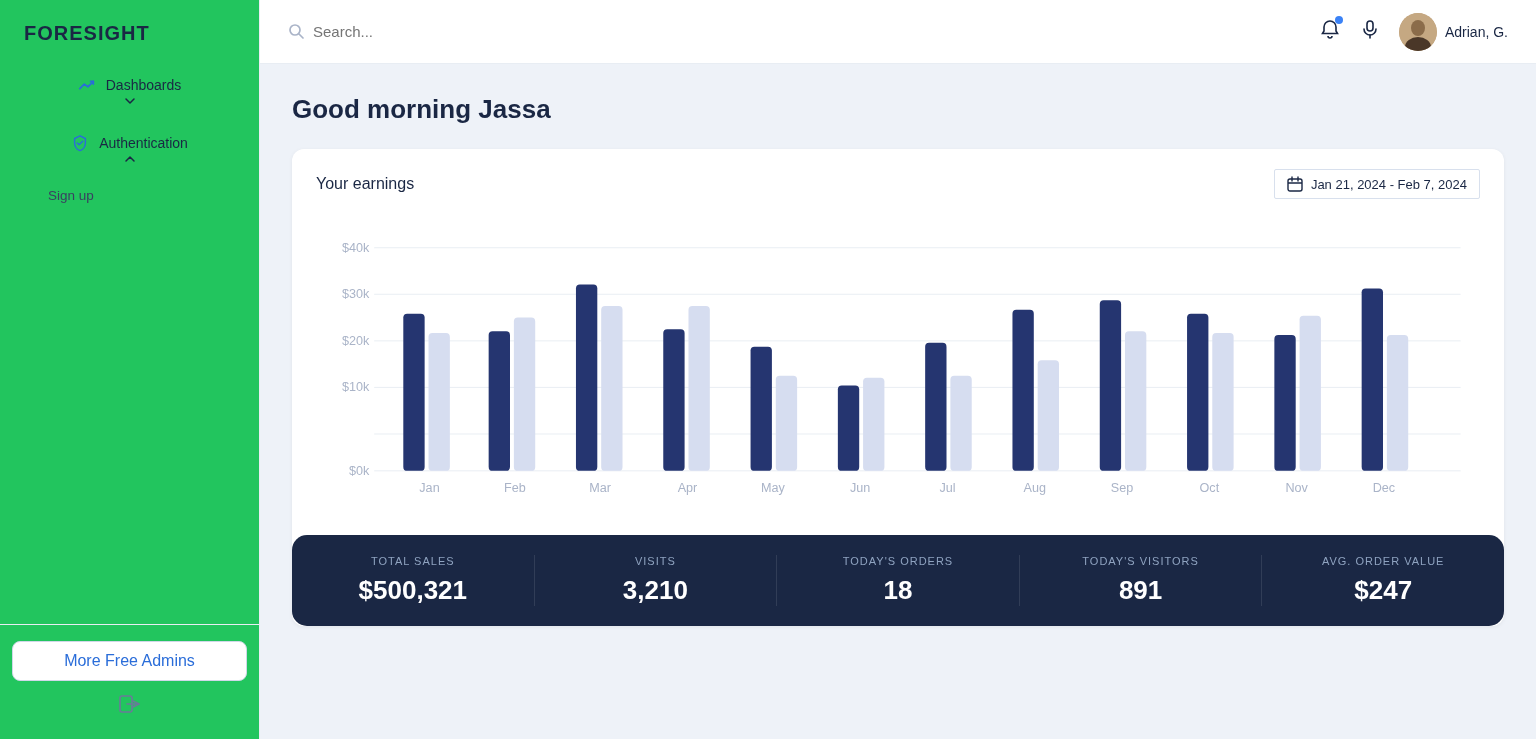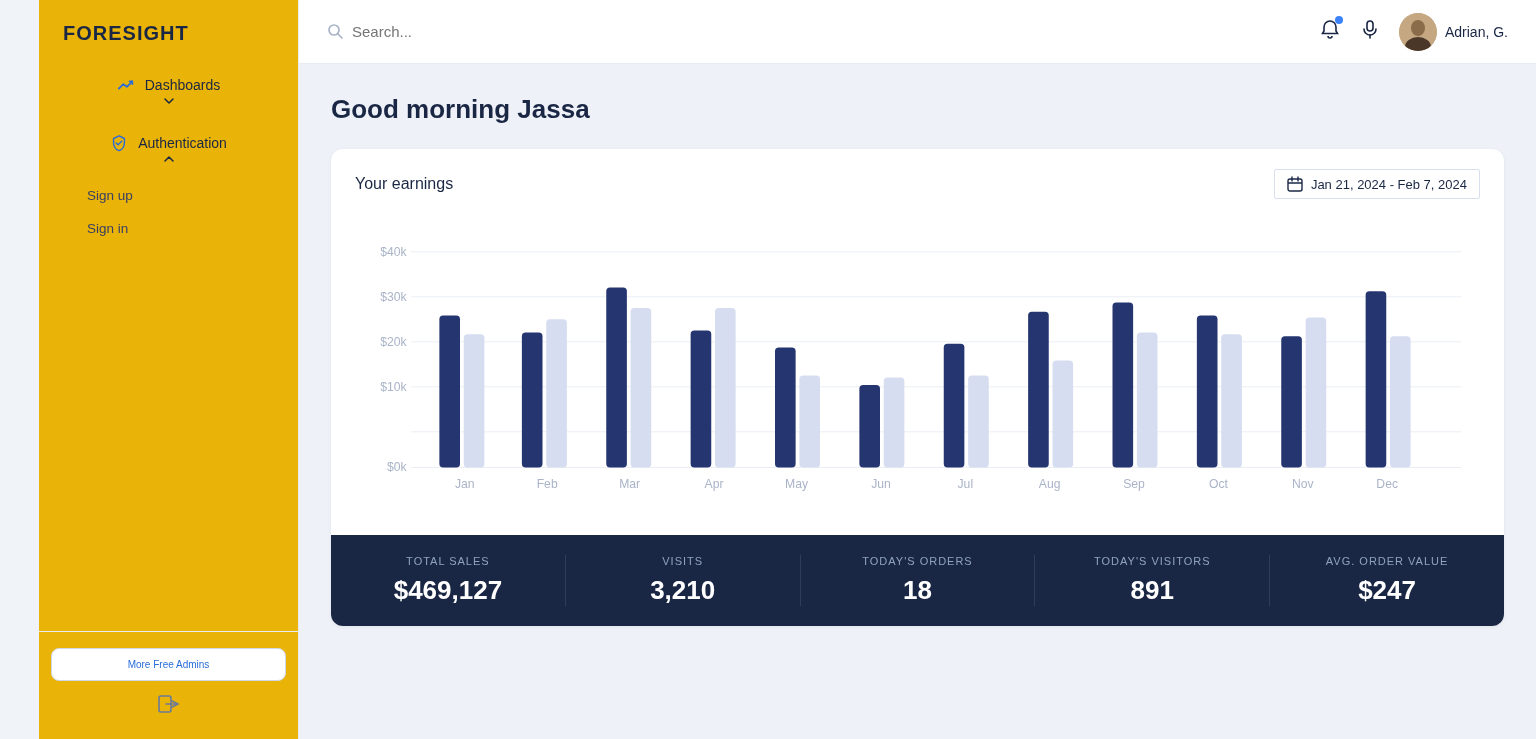--- a/index.html
+++ b/index.html
@@ -2,27 +2,26 @@
 <html><head>
   <meta charset="utf-8">
   <style>
     * { box-sizing: border-box; margin: 0; padding: 0; }
     body { font-family: -apple-system, BlinkMacSystemFont, 'Segoe UI', sans-serif; background: #f0f4f8; display: flex; height: 739px; overflow: hidden; }
 
     
     .sidebar {
       width: 260px;
       min-width: 260px;
-      background: #eab308;
+      background: #22c55e;
       height: 100%;
       display: flex;
       flex-direction: column;
       border-right: 1px solid #e8edf3;
       position: relative;
-      margin-left: 39px;
     }
     .sidebar-logo {
       padding: 22px 24px 18px;
       font-size: 20px;
       font-weight: 800;
       color: #1a2744;
       letter-spacing: 1px;
     }
     .sidebar-nav {
       flex: 1;
@@ -59,21 +58,21 @@
       flex-direction: column;
       align-items: center;
       gap: 10px;
     }
     .more-admins-btn {
       background: #fff;
       border: 1px solid #d0d8e8;
       border-radius: 8px;
       padding: 10px 20px;
       color: #2a6dd9;
-      font-size: 10px;
+      font-size: 16px;
       font-weight: 500;
       cursor: pointer;
       width: 100%;
       text-align: center;
     }
     .logout-icon-wrap {
       color: #6b7a99;
       font-size: 22px;
       cursor: pointer;
     }
@@ -200,20 +199,21 @@
       position: relative;
     }
 
     
     .stats-bar {
       background: #1a2744;
       display: flex;
       justify-content: space-around;
       padding: 20px 0;
       margin-top: 4px;
+      border-radius: 15px;
     }
     .stat-item {
       text-align: center;
       flex: 1;
     }
     .stat-item + .stat-item {
       border-left: 1px solid rgba(255,255,255,0.1);
     }
     .stat-label {
       font-size: 11px;
@@ -263,23 +263,20 @@
         </svg>
         <span>Authentication</span>
       </div>
       <svg width="14" height="14" viewBox="0 0 14 14">
         <polyline points="3,9 7,5 11,9" stroke="#1a2744" stroke-width="1.5" fill="none" stroke-linecap="round" stroke-linejoin="round"></polyline>
       </svg>
     </div>
 
     <div class="nav-sub-item">
       <span>Sign up</span>
-    </div>
-    <div class="nav-sub-item">
-      <span>Sign in</span>
     </div>
   </nav>
 
   <div class="sidebar-bottom">
     <button class="more-admins-btn">More Free Admins</button>
     <div class="logout-icon-wrap">
       <svg width="26" height="26" viewBox="0 0 26 26" fill="none">
         <rect x="3" y="5" width="12" height="16" rx="2" stroke="#6b7a99" stroke-width="1.6" fill="none"></rect>
         <polyline points="16,10 22,13 16,16" stroke="#6b7a99" stroke-width="1.6" stroke-linecap="round" stroke-linejoin="round"></polyline>
         <line x1="22" y1="13" x2="10" y2="13" stroke="#6b7a99" stroke-width="1.6" stroke-linecap="round"></line>
@@ -406,21 +403,21 @@
 
           <rect x="1078" y="62" width="22" height="188" rx="4" fill="#253570"></rect>
           <rect x="1104" y="110" width="22" height="140" rx="4" fill="#d6ddf0"></rect>
           <text x="1101" y="272" text-anchor="middle" font-size="13" fill="#aab4c8">Dec</text>
         </svg>
       </div>
 
       <div class="stats-bar">
         <div class="stat-item">
           <div class="stat-label">TOTAL SALES</div>
-          <div class="stat-value">$469,127</div>
+          <div class="stat-value">$500,321</div>
         </div>
         <div class="stat-item">
           <div class="stat-label">VISITS</div>
           <div class="stat-value">3,210</div>
         </div>
         <div class="stat-item">
           <div class="stat-label">TODAY'S ORDERS</div>
           <div class="stat-value">18</div>
         </div>
         <div class="stat-item">

